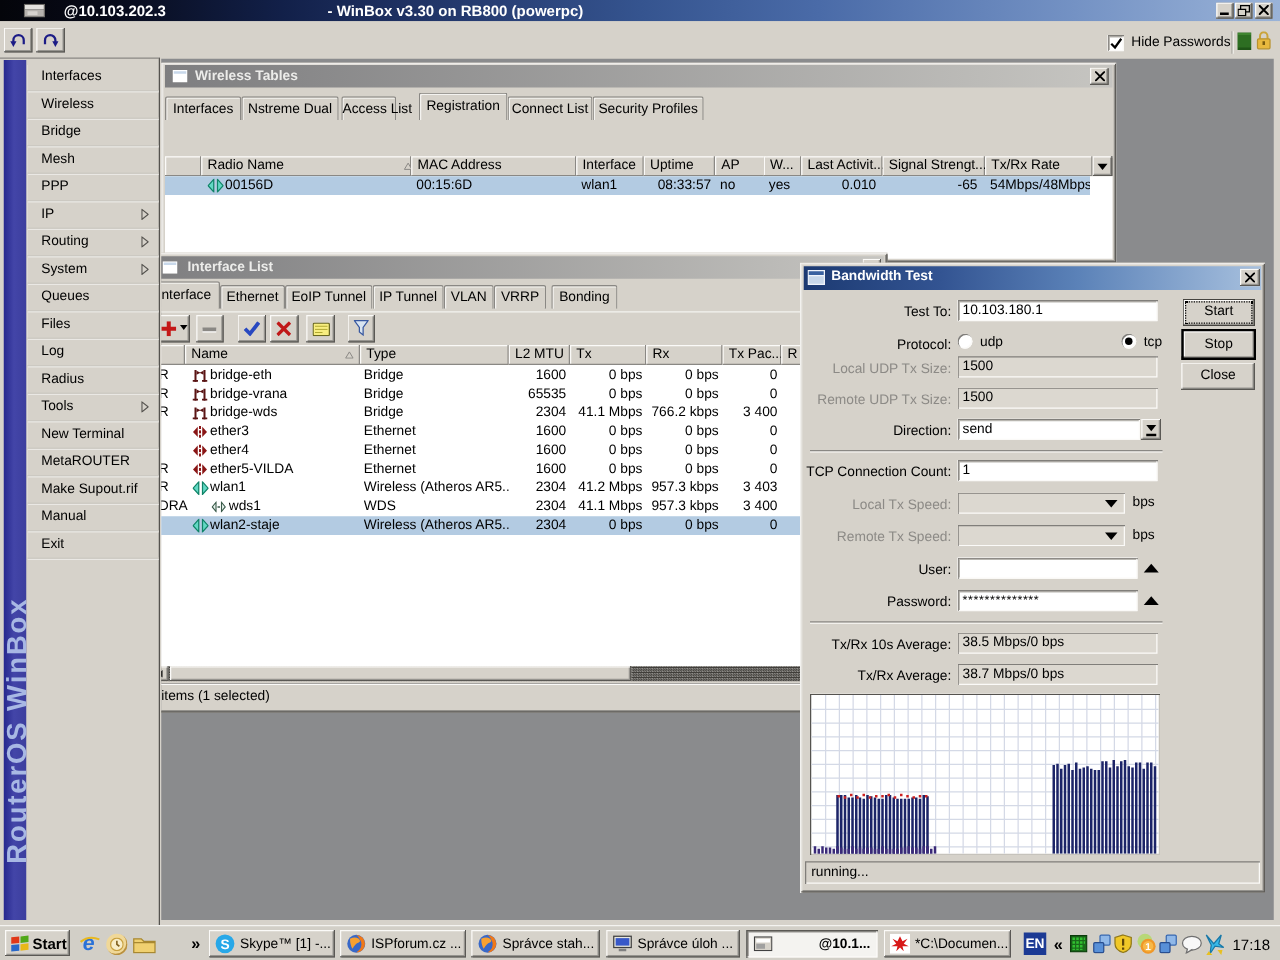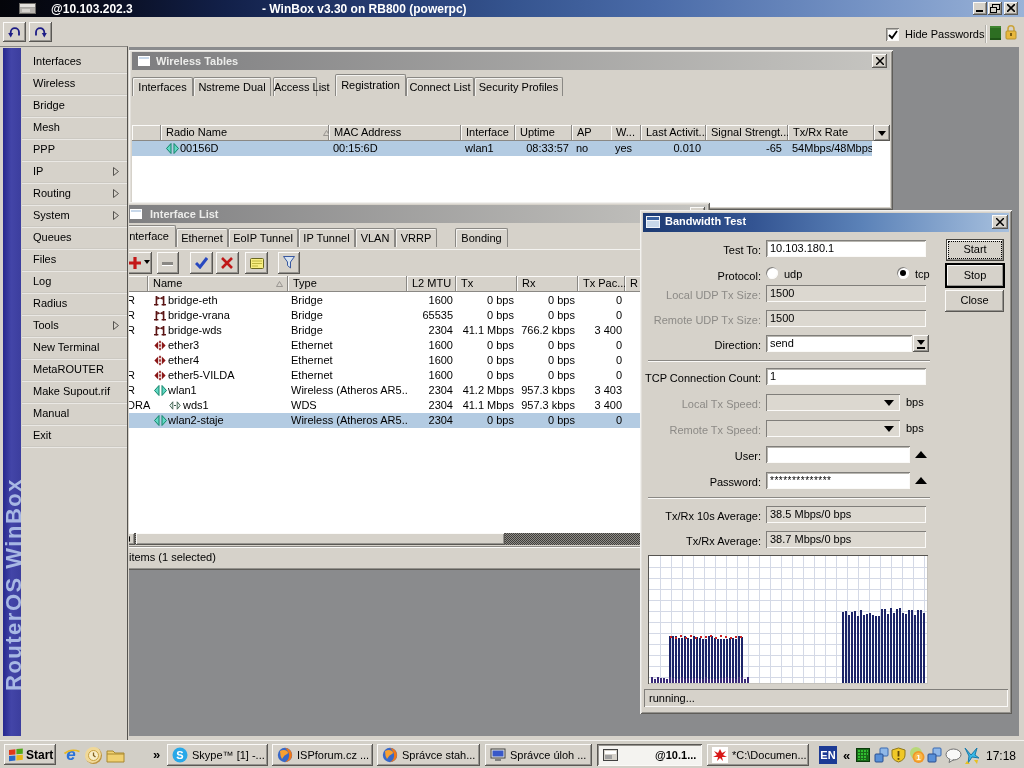--- a/index.html
+++ b/index.html
@@ -171,21 +171,21 @@
       <span class="abs" style="left:31px;top:1px">Interface List</span>
       <span class="abs btn" style="left:571px;top:2px;width:15px;height:14px"></span>
     </div>
     <div class="abs" style="left:3px;top:23px;width:588px;height:24px">
       <span class="tab act" style="left:0;width:57px">Interface</span>
       <span class="tab" style="left:57px;width:52px">Ethernet</span>
       <span class="tab" style="left:109px;width:70px">EoIP Tunnel</span>
       <span class="tab" style="left:179px;width:57px">IP Tunnel</span>
       <span class="tab" style="left:236px;width:40px">VLAN</span>
       <span class="tab" style="left:276px;width:42px">VRRP</span>
-      <span class="tab" style="left:336px;width:53px">Bonding</span>
+      <span class="tab" style="left:322px;width:53px">Bonding</span>
     </div>
     <div class="abs" style="left:3px;top:47px;width:588px;height:27px;border-top:1px solid #f4f3f0">
       <span class="abs btn" style="left:5px;top:2px;width:28px;height:22px"></span>
       <svg class="abs" style="left:10px;top:7px" width="12" height="12" viewBox="0 0 12 12">
           <path d="M4.4 0 H7.6 V4.4 H12 V7.6 H7.6 V12 H4.4 V7.6 H0 V4.4 H4.4 Z" fill="#c41818"></path>
         </svg>
       <span class="abs" style="left:25px;top:10px;width:0;height:0;border-top:4px solid #000;border-left:3px solid transparent;border-right:3px solid transparent"></span>
       <span class="abs btn" style="left:38px;top:2px;width:22px;height:22px"></span>
       <span class="abs" style="left:43px;top:12px;width:11px;height:3px;background:#8a8884;box-shadow:0 1px 0 #fff"></span>
       <span class="abs btn" style="left:71px;top:2px;width:23px;height:22px"></span>

